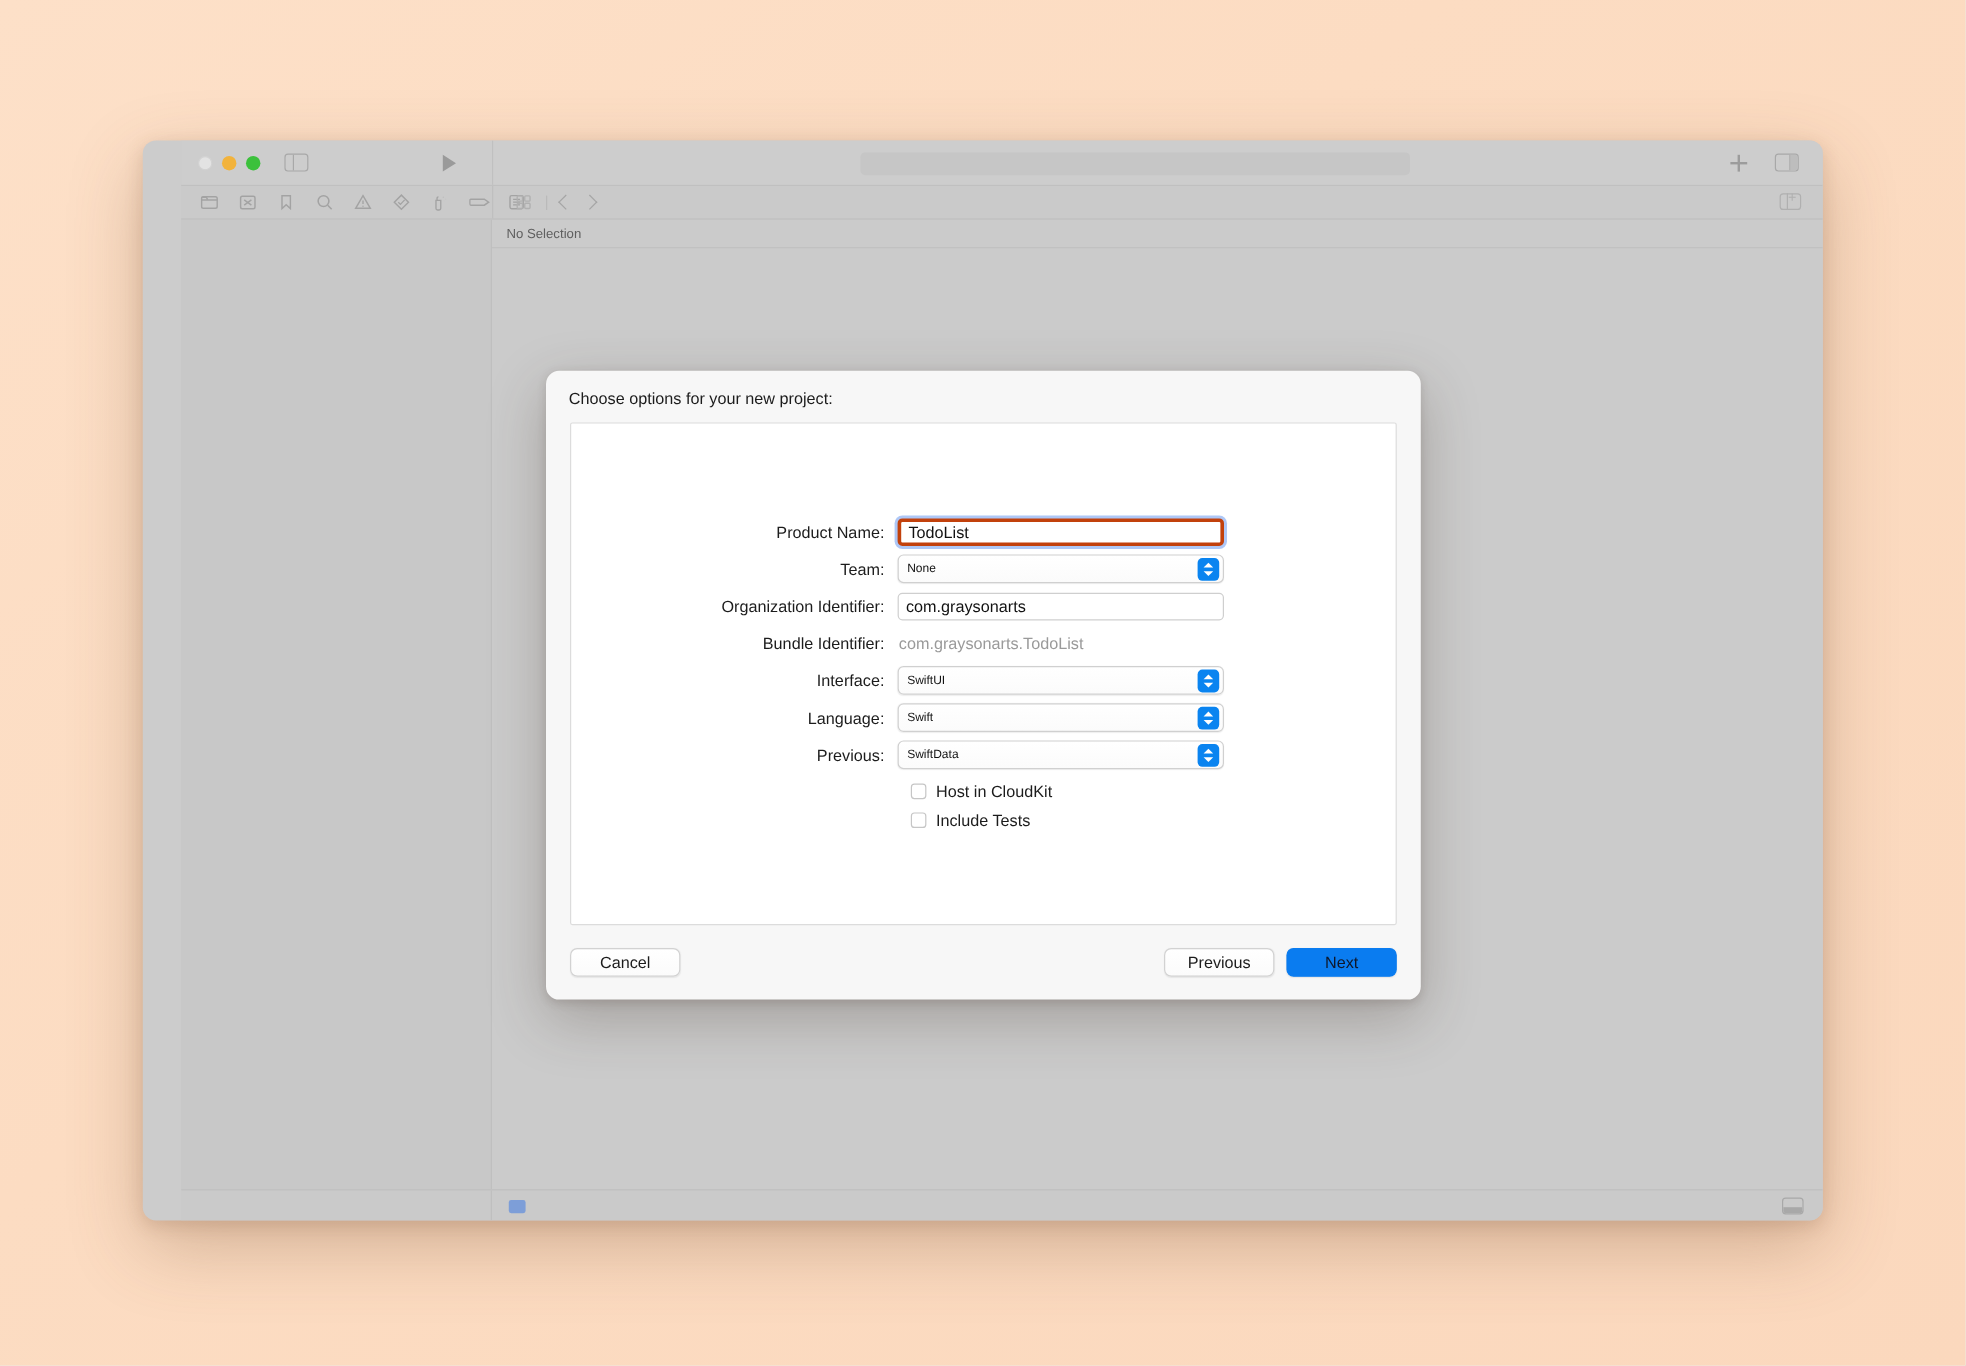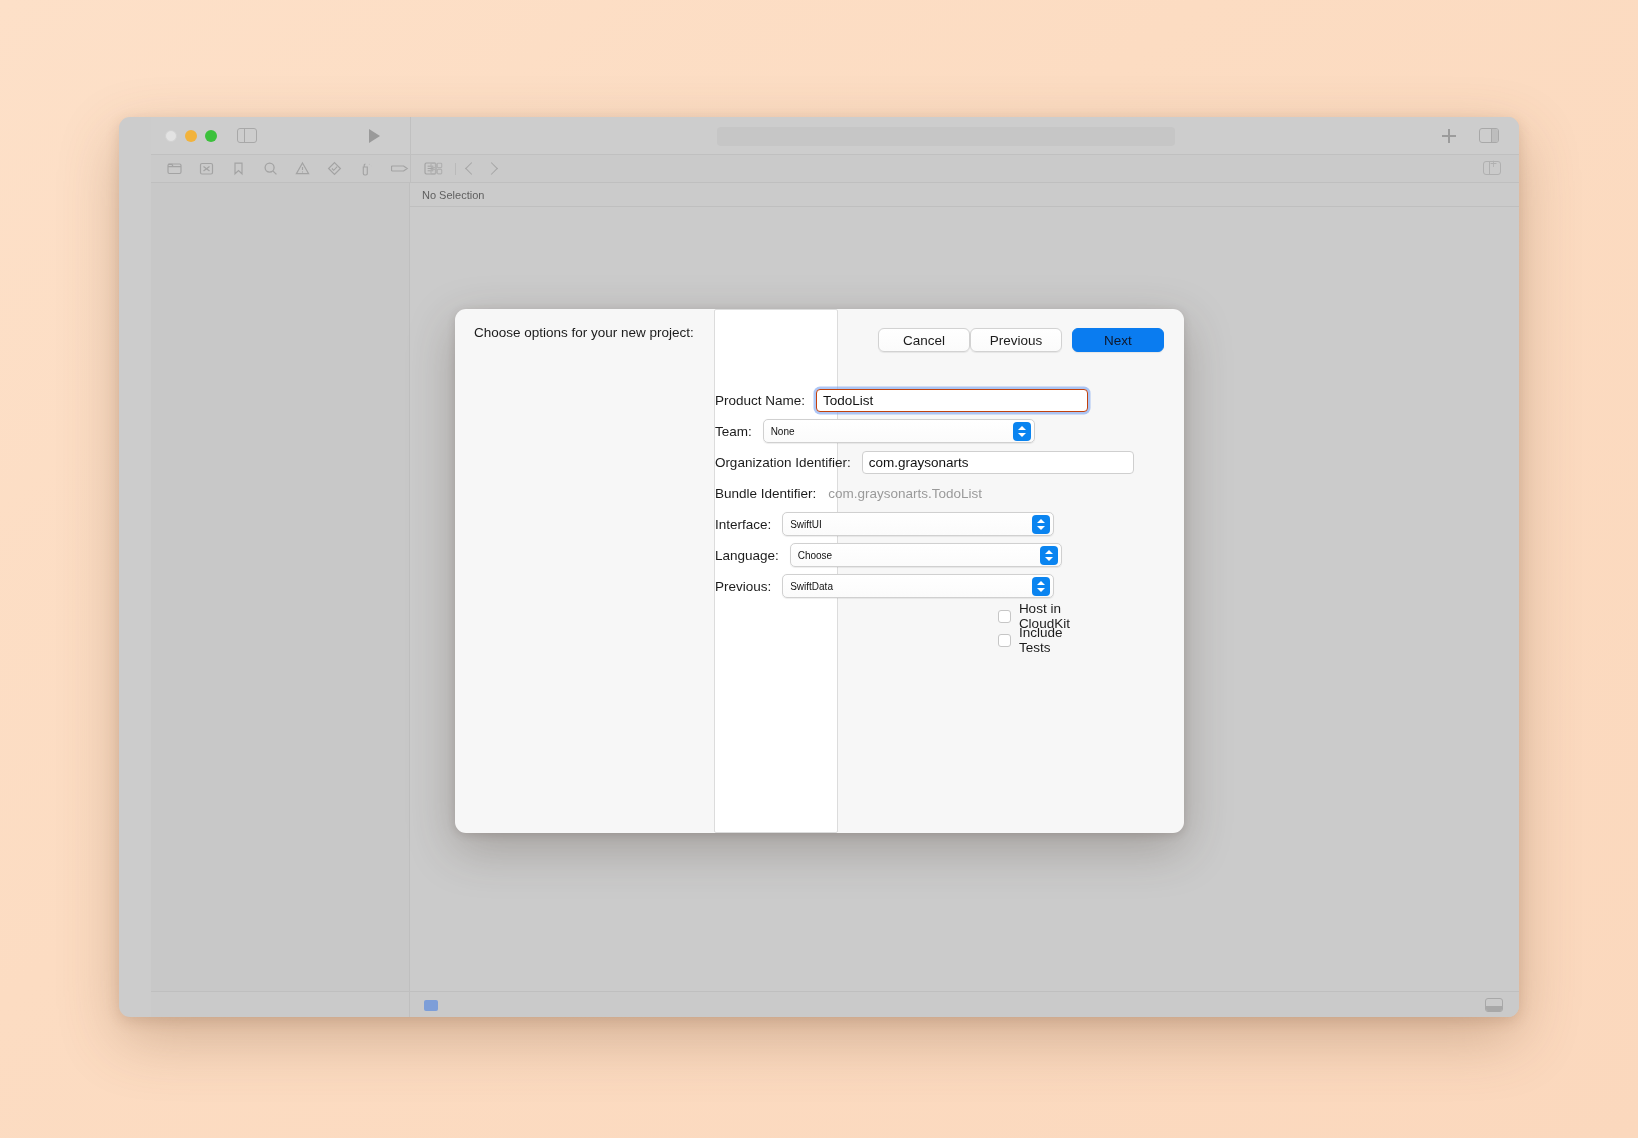--- a/index.html
+++ b/index.html
@@ -266,21 +266,21 @@
     position: absolute;
     left: 455px;
     top: 309px;
     width: 729px;
     height: 524px;
     background: #f7f7f7;
     border-radius: 11px;
     box-shadow: 0 16px 48px rgba(60, 45, 35, 0.28),
                 0 2px 8px rgba(60, 45, 35, 0.16);
     display: flex;
-    flex-direction: row;
+    flex-direction: column;
     overflow: hidden;
   }
   .sheet-title {
     font-size: 13.5px;
     color: #1c1c1c;
     padding: 16px 0 12px 19px;
   }
   .sheet-content {
     margin: 0 20px;
     flex: 1;
@@ -320,21 +320,21 @@
     background: #ffffff;
     font-size: 13.5px;
     color: #111;
     padding: 0 6px;
     font-family: "Liberation Sans", sans-serif;
     outline: none;
     display: flex;
     align-items: center;
   }
   .text-field.focused {
-    border: 1px solid #c2410c;
+    border: 3px solid #c2410c;
     box-shadow: 0 0 0 2.5px rgba(125, 165, 240, 0.62);
     text-align: right;
   }
 
   .static-value {
     font-size: 13.5px;
     color: #9a9a9a;
     padding-left: 1px;
   }
 
@@ -600,21 +600,21 @@
                 <span class="ar down"></span>
             </span>
           </div>
         </div>
       </div>
 
       <div class="form-row">
         <div class="form-label">Language:</div>
         <div class="field-wrap">
           <div class="popup-button">
-            <span>Choose</span>
+            <span>Swift</span>
             <span class="popup-arrows">
               <span class="ar up"></span>
                 <span class="ar down"></span>
             </span>
           </div>
         </div>
       </div>
 
       <div class="form-row">
         <div class="form-label">Previous:</div>

